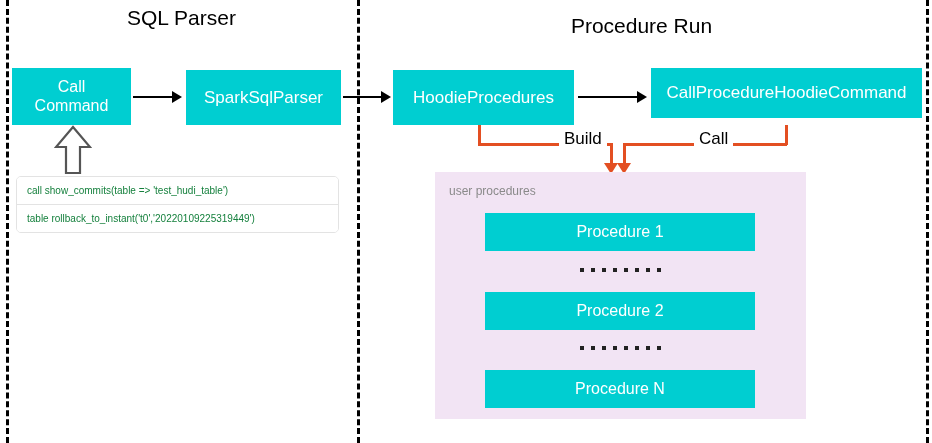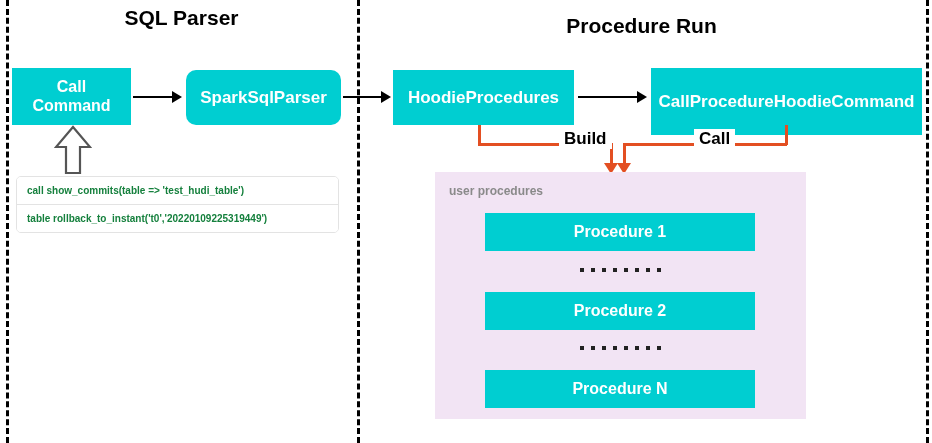--- a/index.html
+++ b/index.html
@@ -7,21 +7,20 @@
     padding: 0;
     background: #ffffff;
   }
   #canvas {
     position: relative;
     width: 932px;
     height: 443px;
     background: #ffffff;
     font-family: "Liberation Sans", sans-serif;
     overflow: hidden;
-    font-weight: bold;
   }
 
   
   .vdash {
     position: absolute;
     top: 0;
     height: 443px;
     width: 0;
     border-left: 3px dashed #000000;
   }
@@ -52,27 +51,27 @@
     font-size: 17px;
     line-height: 1.15;
     box-sizing: border-box;
     padding: 2px 4px;
   }
   #node-call-command {
     left: 12px;  top: 68px;  width: 119px; height: 57px;
     font-size: 16px;
   }
   #node-spark-sql-parser {
-    left: 186px; top: 70px;  width: 155px; height: 55px; border-radius: 10px;
+    left: 186px; top: 70px;  width: 155px; height: 55px;
   }
   #node-hoodie-procedures {
     left: 393px; top: 70px;  width: 181px; height: 55px;
   }
   #node-call-procedure-hoodie-command {
-    left: 651px; top: 68px;  width: 271px; height: 67px;
+    left: 651px; top: 68px;  width: 271px; height: 50px;
   }
 
   
   .arrow-line {
     position: absolute;
     height: 0;
     border-top: 2.5px solid #000000;
   }
   .arrow-head {
     position: absolute;

